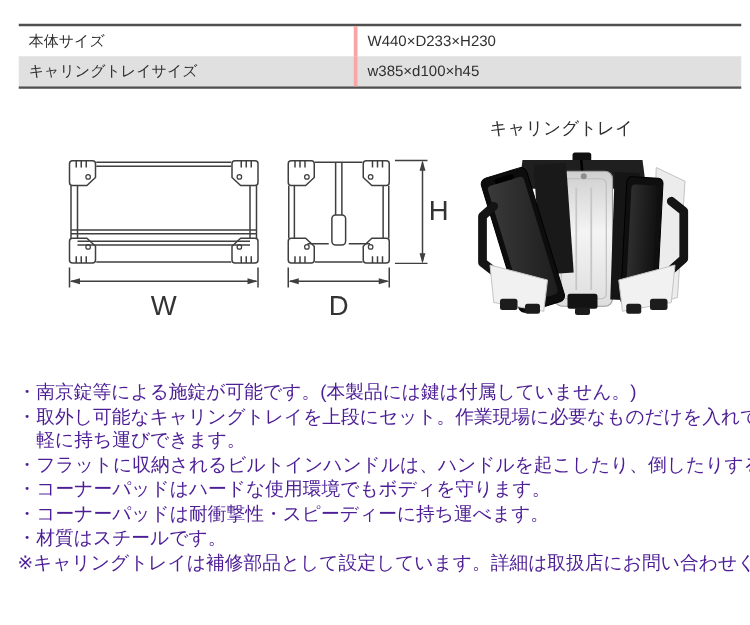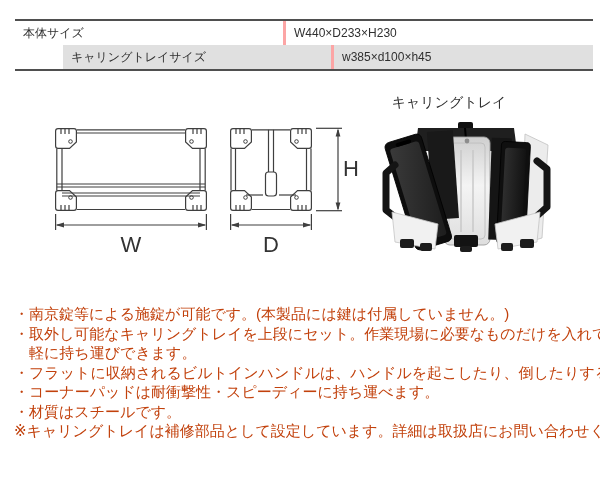--- a/index.html
+++ b/index.html
@@ -8,37 +8,37 @@
     font-family:"Liberation Sans","DejaVu Sans",sans-serif;
     overflow:hidden;
   }
   
   .spec-table{
     position:absolute;left:15px;top:19px;width:578px;
     border-top:2px solid #4f4f4f;border-bottom:2px solid #4f4f4f;
     font-size:12px;color:#2f2f2f;
   }
   .spec-row{display:flex;height:24px;align-items:center;}
-  .spec-row.alt{background:#e0e0e0;margin-left:48px;}
+  .spec-row.alt{background:#e0e0e0;}
   .spec-label{width:260px;padding-left:8px;flex:none;}
   .spec-value{flex:1;border-left:3px solid #fca5a5;padding-left:8px;height:100%;display:flex;align-items:center;}
   
   .diagram{position:absolute;left:40px;top:118px;}
   .diagram line,.diagram path.stroke,.diagram rect.stroke{stroke:#3f3f3f;stroke-width:1.2;fill:none;}
   .diagram text{fill:#333;font-family:"Liberation Sans","DejaVu Sans",sans-serif;font-weight:400;}
   
   .photo-caption{
     position:absolute;left:364px;top:94px;width:170px;text-align:center;
     font-size:14px;color:#2f2f2f;
   }
   .photo{position:absolute;left:378px;top:116px;}
   
   .features{
     position:absolute;left:14px;top:304px;width:584px;
-    font-size:15px;line-height:19.5px;color:#c2410c;
+    font-size:15px;line-height:19.5px;color:#4c1d95;
   }
   .feature-line{white-space:nowrap;}
   .feature-line.cont{padding-left:15px;}
 </style>
 </head>
 <body>
 
 <div class="spec-table">
   <div class="spec-row">
     <div class="spec-label">本体サイズ</div>
@@ -198,16 +198,17 @@
     <rect x="76" y="119" width="24" height="12" rx="2" fill="#131313"></rect>
     <rect x="82" y="130" width="12" height="6" rx="2" fill="#1c1c1c"></rect>
   </g>
 </svg>
 
 <div class="features">
   <div class="feature-line">・南京錠等による施錠が可能です。(本製品には鍵は付属していません。)</div>
   <div class="feature-line">・取外し可能なキャリングトレイを上段にセット。作業現場に必要なものだけを入れて、手</div>
   <div class="feature-line cont">軽に持ち運びできます。</div>
   <div class="feature-line">・フラットに収納されるビルトインハンドルは、ハンドルを起こしたり、倒したりする必要</div>
+  <div class="feature-line">・コーナーパッドはハードな使用環境でもボディを守ります。</div>
   <div class="feature-line">・コーナーパッドは耐衝撃性・スピーディーに持ち運べます。</div>
   <div class="feature-line">・材質はスチールです。</div>
   <div class="feature-line">※キャリングトレイは補修部品として設定しています。詳細は取扱店にお問い合わせください。</div>
 </div>
 
 </body></html>

